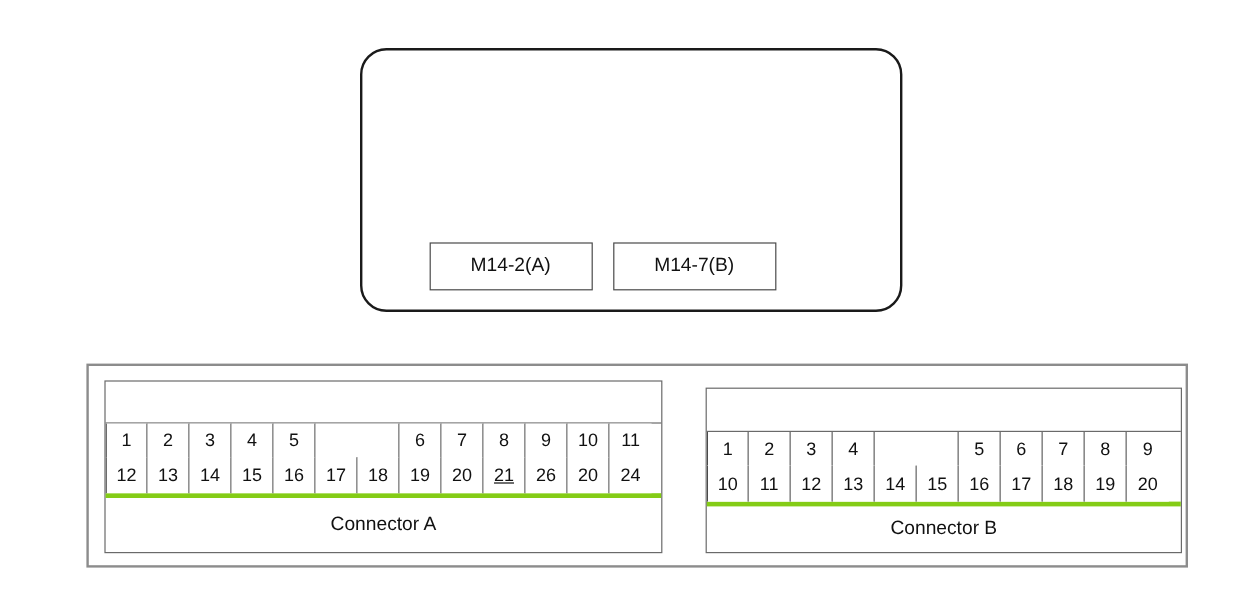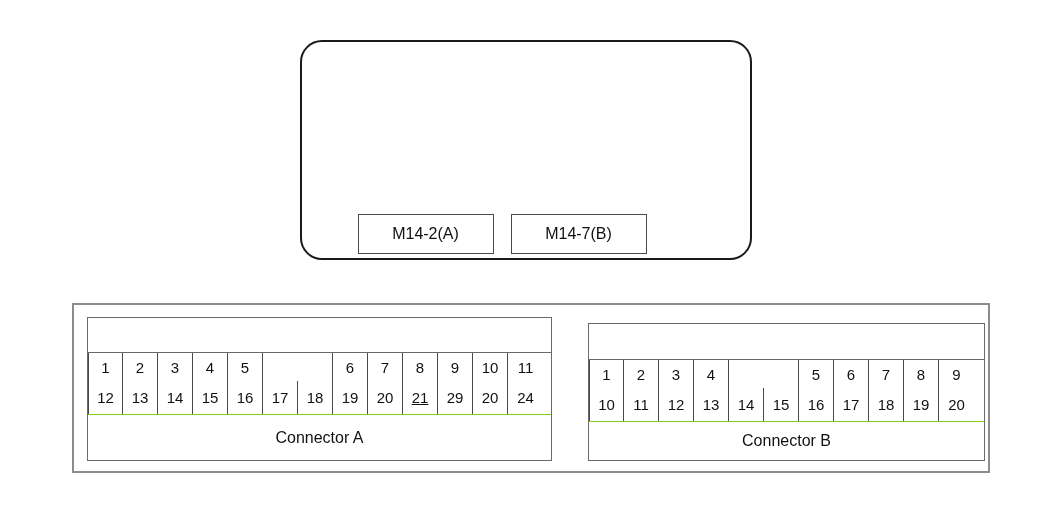--- a/index.html
+++ b/index.html
@@ -35,21 +35,21 @@
     top: 82px;
     text-align: center;
     font-size: 21px;
     letter-spacing: 0.2px;
     color: #111111;
   }
   .module-tabs {
     position: absolute;
     left: 0;
     right: 0;
-    bottom: 4px;
+    bottom: 16px;
     height: 40px;
     display: flex;
     justify-content: center;
     gap: 17px;
     padding-right: 48px;
     box-sizing: border-box;
   }
   .module-tab {
     width: 136px;
     height: 40px;
@@ -105,21 +105,21 @@
   #connector-b-box .conn-header-band { height: 36px; }
 
   .pin-row {
     display: flex;
     flex: 0 0 auto;
     box-sizing: border-box;
   }
   .pin-row.row-top { height: 28px; }
   .pin-row.row-bottom {
     height: 34px;
-    border-bottom: 1px solid #84cc16;
+    border-bottom: 4px solid #84cc16;
   }
 
   .pin-cell {
     border-right: 1px solid #4a4a4a;
     box-sizing: border-box;
     display: flex;
     align-items: center;
     justify-content: center;
     font-size: 15px;
     color: #111111;
@@ -172,21 +172,21 @@
         <div class="pin-cell edge-left" style="width: 35px; flex: 0 0 35px;">12</div>
         <div class="pin-cell" style="width: 35px; flex: 0 0 35px;">13</div>
         <div class="pin-cell" style="width: 35px; flex: 0 0 35px;">14</div>
         <div class="pin-cell" style="width: 35px; flex: 0 0 35px;">15</div>
         <div class="pin-cell" style="width: 35px; flex: 0 0 35px;">16</div>
         <div class="pin-cell" style="width: 35px; flex: 0 0 35px;">17</div>
         <div class="pin-cell" style="width: 35px; flex: 0 0 35px;">18</div>
         <div class="pin-cell" style="width: 35px; flex: 0 0 35px;">19</div>
         <div class="pin-cell" style="width: 35px; flex: 0 0 35px;">20</div>
         <div class="pin-cell" style="width: 35px; flex: 0 0 35px; text-decoration: underline;">21</div>
-        <div class="pin-cell" style="width: 35px; flex: 0 0 35px;">29</div>
+        <div class="pin-cell" style="width: 35px; flex: 0 0 35px;">26</div>
         <div class="pin-cell" style="width: 35px; flex: 0 0 35px;">20</div>
         <div class="pin-cell" style="width: 35px; flex: 0 0 35px;">24</div>
       </div>
     <div class="conn-label-band">Connector A</div>
   </div>
 
   <div class="connector-box" id="connector-b-box">
     <div class="conn-header-band"></div>
     <div class="pin-row row-top">
         <div class="pin-cell edge-left" style="width: 35px; flex: 0 0 35px;">1</div>

